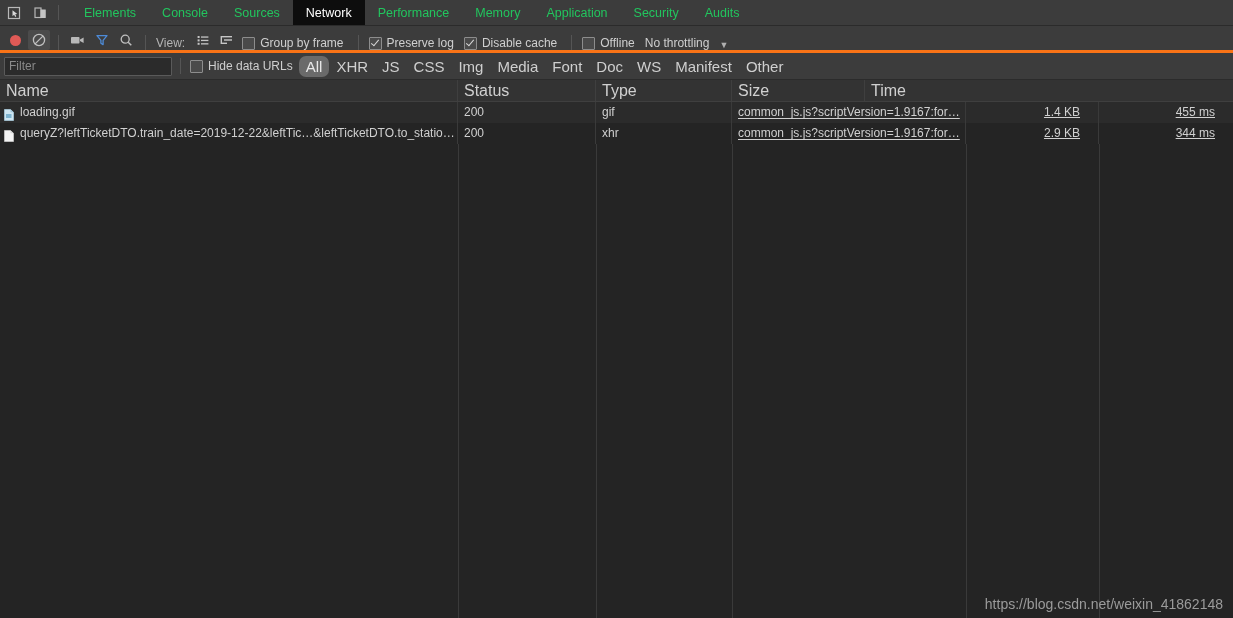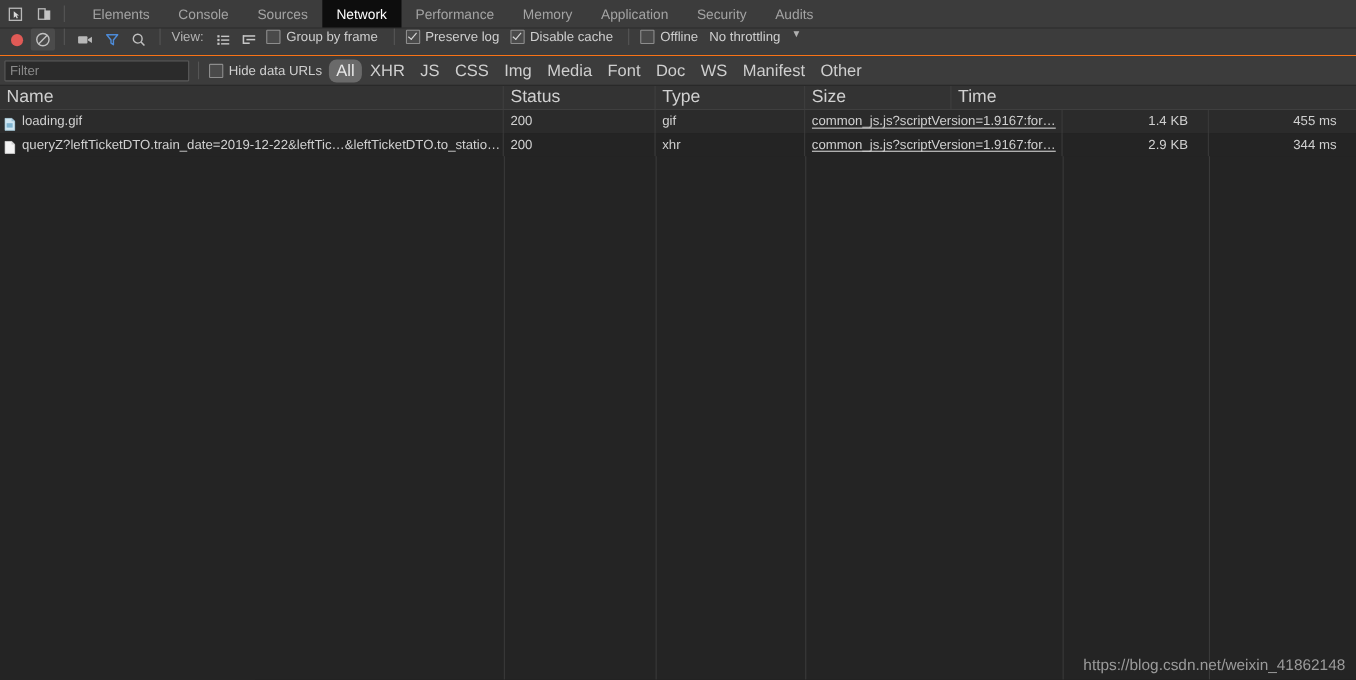--- a/index.html
+++ b/index.html
@@ -56,39 +56,39 @@
     margin: 0 6px 0 2px;
   }
   .tabs {
     display: flex;
     align-items: stretch;
   }
   .tab {
     display: flex;
     align-items: center;
     padding: 0 13px;
-    color: #a3a3a3;
+    color: #22c55e;
     font-size: 12.5px;
     white-space: nowrap;
     cursor: pointer;
   }
   .tab.selected {
     background: #0d0d0d;
     color: #ffffff;
   }
 
   
   .toolbar {
     height: 24px;
     background: #3c3c3c;
     display: flex;
-    align-items: flex-start;
+    align-items: flex-end;
     flex: 0 0 auto;
     padding: 0 4px;
-    border-bottom: 1px solid #f97316;
+    border-bottom: 3px solid #f97316;
     gap: 2px;
   }
   .tb-btn {
     width: 22px;
     height: 20px;
     display: flex;
     align-items: center;
     justify-content: center;
     cursor: pointer;
     border-radius: 2px;
@@ -255,21 +255,21 @@
     box-sizing: border-box;
     font-size: 12px;
     color: #d0d0d0;
     padding-left: 6px;
     height: 21px;
     line-height: 21px;
     overflow: hidden;
     white-space: nowrap;
     border-right: 1px solid #3a3a3a;
   }
-  .td.right { text-align: right; padding-right: 18px; padding-left: 4px; }
+  .td.right { text-align: right; padding-right: 18px; padding-left: 4px; text-decoration: underline; }
   .td.name {
     display: flex;
     align-items: center;
     gap: 6px;
     padding-left: 4px;
   }
   .name-text {
     overflow: hidden;
     white-space: nowrap;
     text-overflow: ellipsis;

